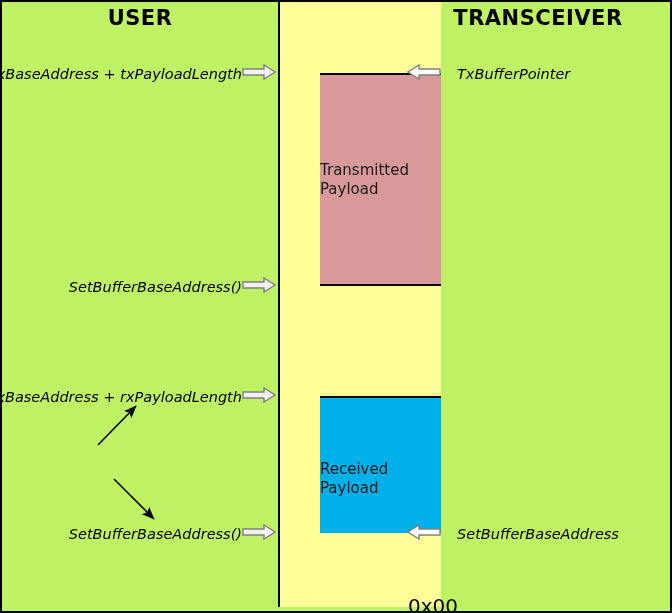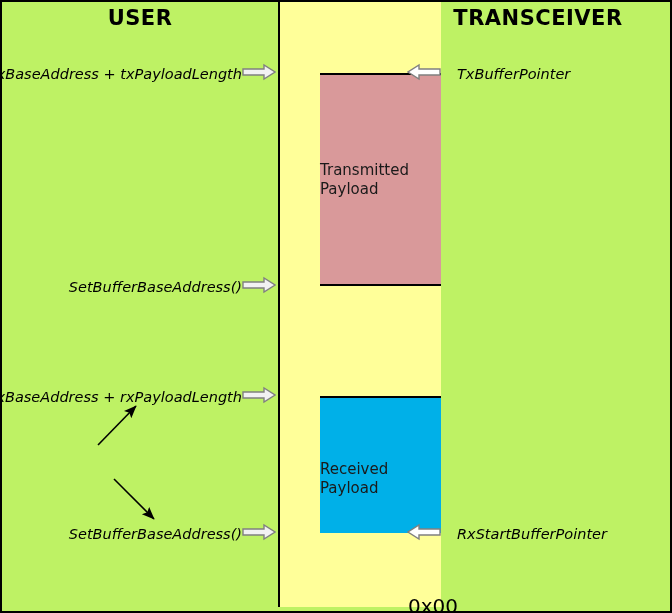--- a/index.html
+++ b/index.html
@@ -237,21 +237,21 @@
     </span>
     <span class="txt">TxBufferPointer</span>
   </div>
 
   <div class="rrow" style="top: 521px; height: 22px;">
     <span class="blockarrow">
       <svg width="34" height="18" viewBox="0 0 34 18">
         <polygon points="33,6 12,6 12,2 1,9 12,16 12,12 33,12" fill="#ffffff" stroke="#808080" stroke-width="1.4" stroke-linejoin="miter"></polygon>
       </svg>
     </span>
-    <span class="txt">RxStartBufferPointer</span>
+    <span class="txt">SetBufferBaseAddress</span>
   </div>
 
   <svg id="diag-arrows">
     <defs>
       <marker id="thin-head" markerWidth="9" markerHeight="9" refX="7.5" refY="3.2" orient="auto" markerUnits="strokeWidth">
         <path d="M0,0 L8,3.2 L0,6.4 L1.6,3.2 z" fill="#000000"></path>
       </marker>
     </defs>
 
     <line x1="96" y1="443" x2="134" y2="404" stroke="#000000" stroke-width="1.6" marker-end="url(#thin-head)"></line>

